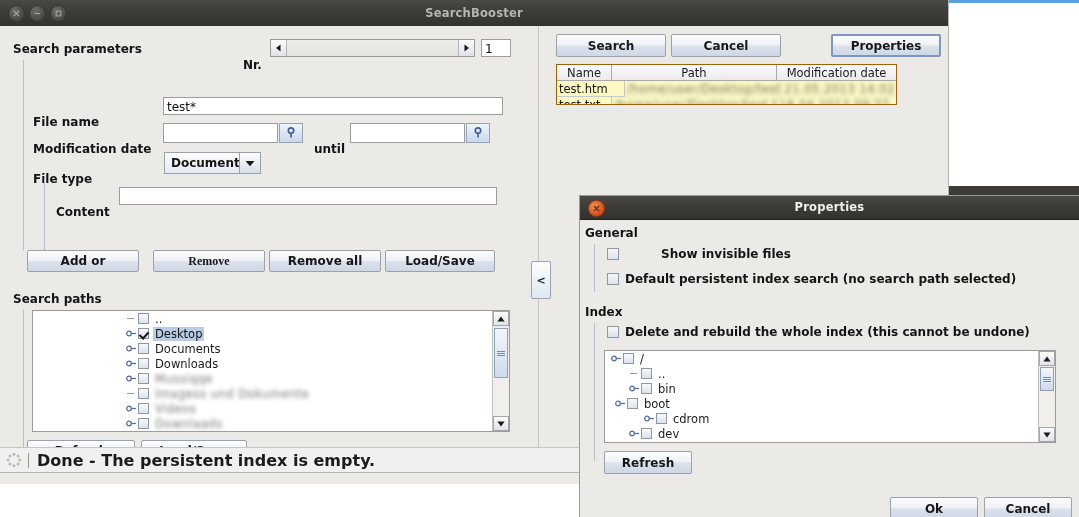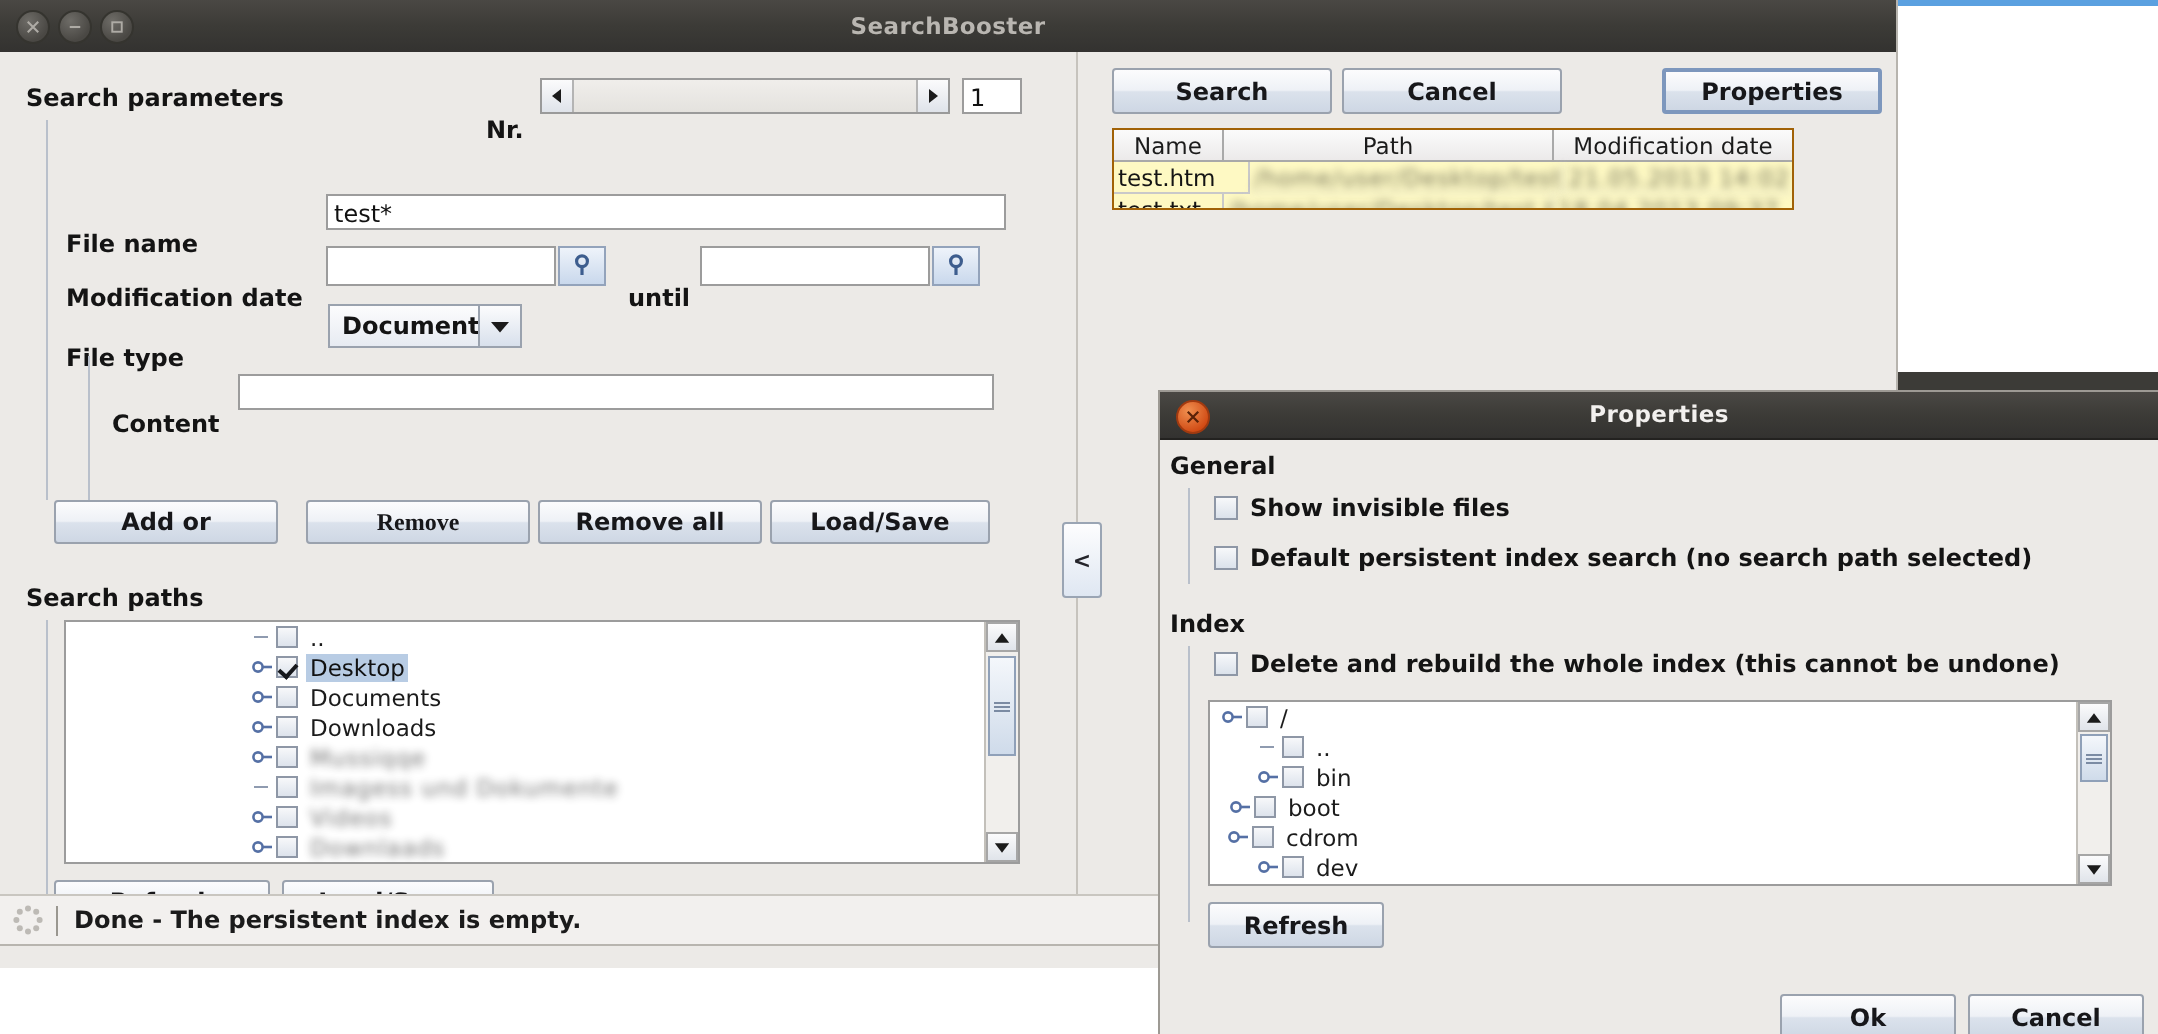--- a/index.html
+++ b/index.html
@@ -33,21 +33,21 @@
   .wbtn svg{display:block;}
 
   
   #main-body{position:absolute;left:0;top:26px;width:948px;height:421px;background:#eceae7;}
   #statusbar{position:absolute;left:0;top:447px;width:948px;height:36px;background:#eceae7;
      border-top:1px solid #c9c6c0;}
   #status-inner{position:absolute;left:0;top:0;width:948px;height:24px;
      background:#f2f0ee;border-bottom:1px solid #b8b5af;display:flex;align-items:center;}
   #status-inner .sp{width:16px;height:16px;margin:0 6px 0 6px;flex:none;}
   #status-sep{width:1px;height:15px;background:#9a9790;margin-right:8px;}
-  #status-text{font-size:12px;font-weight:bold;color:#1b1b1b;}
+  #status-text{font-size:16px;font-weight:bold;color:#1b1b1b;}
 
   
   #left-panel{position:absolute;left:0;top:0;width:524px;height:421px;}
   #splitter{position:absolute;left:524px;top:0;width:32px;height:421px;background:#eceae7;}
   #split-line{position:absolute;left:14px;top:0;width:1px;height:421px;background:#c6c3bd;}
   #split-btn{position:absolute;left:531px;top:235px;width:18px;height:36px;
      background:linear-gradient(to bottom,#fdfdfe,#dfe7f2);
      border:1px solid #9aa5b4;border-radius:2px;display:flex;align-items:center;justify-content:center;
      font-size:11px;color:#24242a;font-weight:bold;}
   #right-panel{position:absolute;left:556px;top:0;width:392px;height:421px;}
@@ -399,21 +399,21 @@
           </svg>
       </div>
     </div>
     <div class="tb-title">Properties</div>
   </div>
 
   <div id="props-body">
     <div class="sec-label" style="position:absolute;left:5px;top:7px;">General</div>
     <div class="rail" style="left:14px;top:25px;height:48px;"></div>
 
-    <div class="chkrow" style="position:absolute;left:27px;top:28px;">
+    <div class="chkrow" style="position:absolute;left:27px;top:28px;gap:36px;">
       <span class="chk"></span>
       <span>Show invisible files</span>
     </div>
     <div class="chkrow" style="position:absolute;left:27px;top:53px;">
       <span class="chk"></span>
       <span>Default persistent index search (no search path selected)</span>
     </div>
 
     <div class="sec-label" style="position:absolute;left:5px;top:86px;">Index</div>
     <div class="rail" style="left:14px;top:104px;height:138px;"></div>
@@ -457,21 +457,21 @@
           <div class="trow" style="padding-left: 9px;">
             <span class="thandle">
               <svg width="11" height="9" viewBox="0 0 11 9">
                 <circle cx="3" cy="4.5" r="2.3" fill="none" stroke="#5570a5" stroke-width="1.3"></circle>
                 <path d="M5.3 4.5 L10 4.5" stroke="#5570a5" stroke-width="1.3"></path>
               </svg>
             </span>
             <span class="tcb"></span>
             <span class="tlabel">boot</span>
           </div>
-          <div class="trow" style="padding-left: 8px;">
+          <div class="trow" style="padding-left: 38px;">
             <span class="thandle">
               <svg width="11" height="9" viewBox="0 0 11 9">
                 <circle cx="3" cy="4.5" r="2.3" fill="none" stroke="#5570a5" stroke-width="1.3"></circle>
                 <path d="M5.3 4.5 L10 4.5" stroke="#5570a5" stroke-width="1.3"></path>
               </svg>
             </span>
             <span class="tcb"></span>
             <span class="tlabel">cdrom</span>
           </div>
           <div class="trow" style="padding-left: 23px;">

